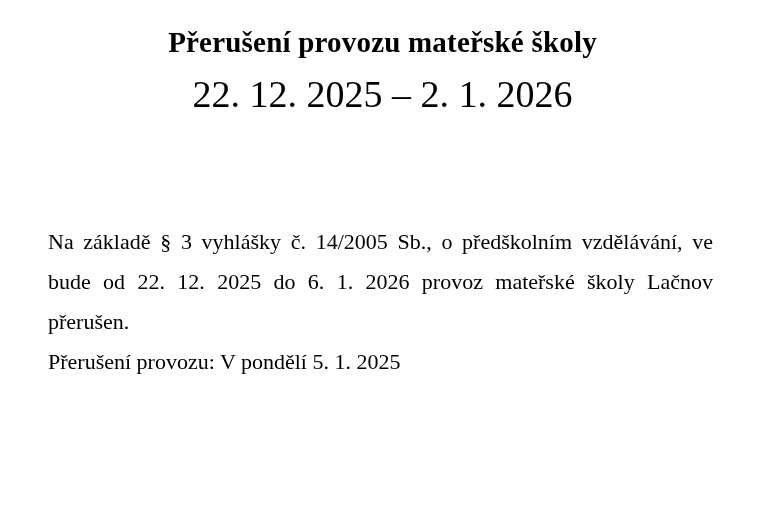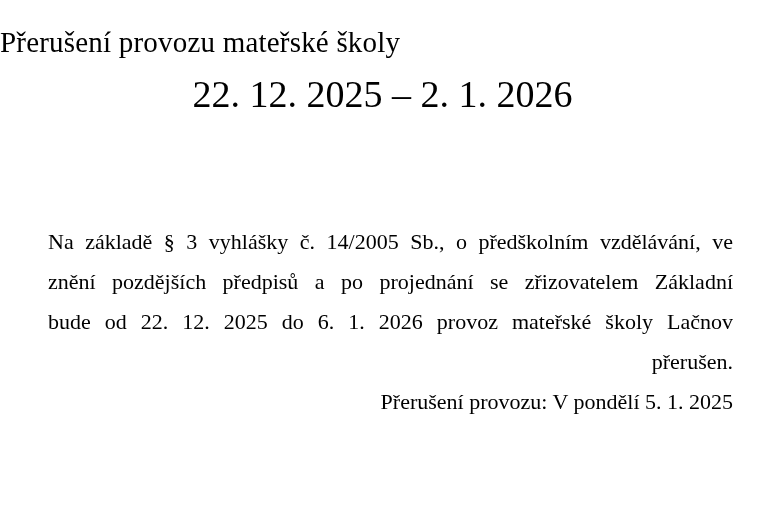--- a/index.html
+++ b/index.html
@@ -18,39 +18,39 @@
     position: relative;
     width: 765px;
     height: 524px;
     background: #ffffff;
   }
   .doc-title {
     margin: 0;
     padding-top: 25px;
     font-size: 29px;
     line-height: 34px;
-    font-weight: normal;
+    font-weight: bold;
+    text-align: center;
     letter-spacing: 0.2px;
   }
   .doc-subtitle {
     margin: 15px 0 0 0;
     font-size: 38px;
     line-height: 40px;
     font-weight: normal;
     text-align: center;
   }
   .doc-body {
-    margin: 108px 32px 0 48px; 
+    margin: 108px 52px 0 48px; 
     font-size: 22px;
     line-height: 40px;
   }
   .line {
     height: 40px;
     white-space: normal;
-    text-align: right;
   }
   .line.just {
     text-align: justify;
     text-align-last: justify;
   }
   .seg-bold {
     font-weight: normal;
   }
 </style>
 </head>
@@ -59,21 +59,20 @@
 <div class="page">
 
   <h1 class="doc-title">Přerušení provozu mateřské školy</h1>
 
   <div class="doc-subtitle">22. 12. 2025 – 2. 1. 2026</div>
 
   <div class="doc-body">
 
     <div class="line just"><span>Na základě § 3 vyhlášky č. 14/2005 Sb., o předškolním vzdělávání, ve</span></div>
 
-    <div class="line just"><span>znění pozdějších předpisů a po projednání se zřizovatelem Základní</span></div>
 
 
     <div class="line just"><span>bude od 22. 12. 2025 do 6. 1. 2026 </span><span class="seg-bold">provoz mateřské školy Lačnov</span></div>
 
     <div class="line"><span class="seg-bold">přerušen</span><span>.</span></div>
 
     <div class="line"><span class="seg-bold">Přerušení provozu:</span><span> V pondělí 5. 1. 2025</span></div>
 
   </div>
 </div>

